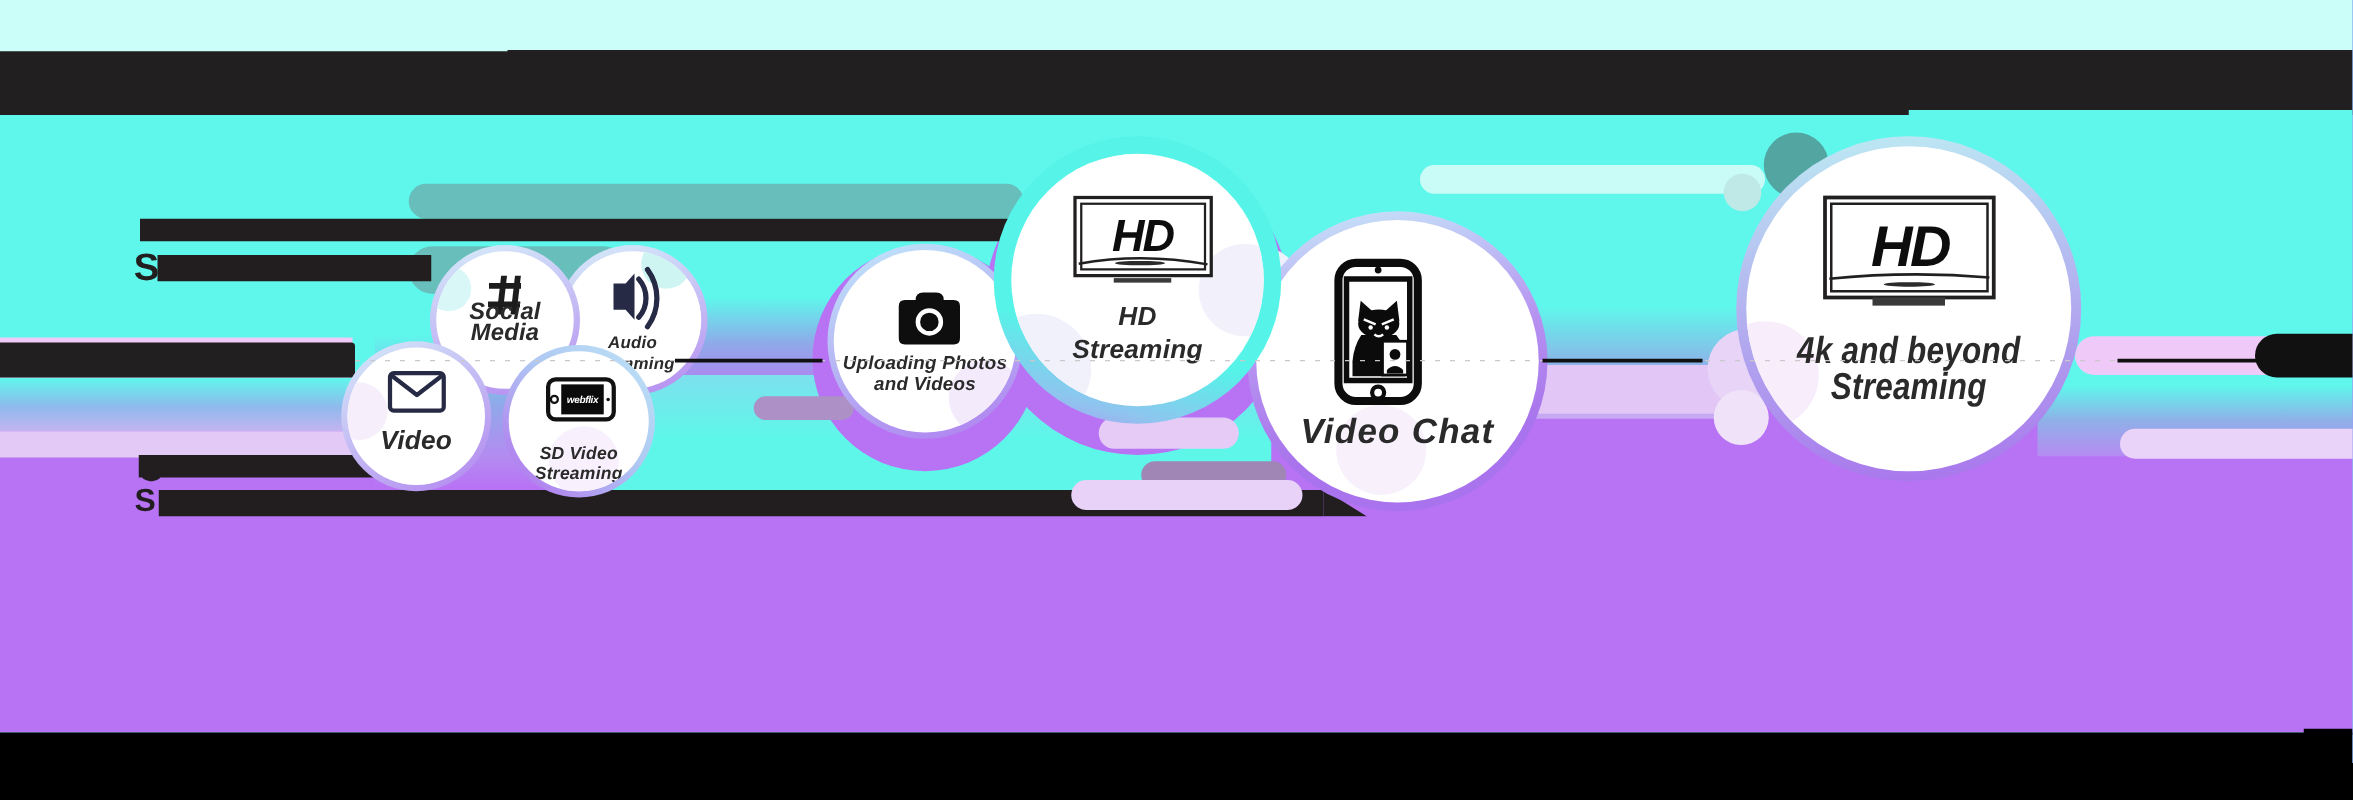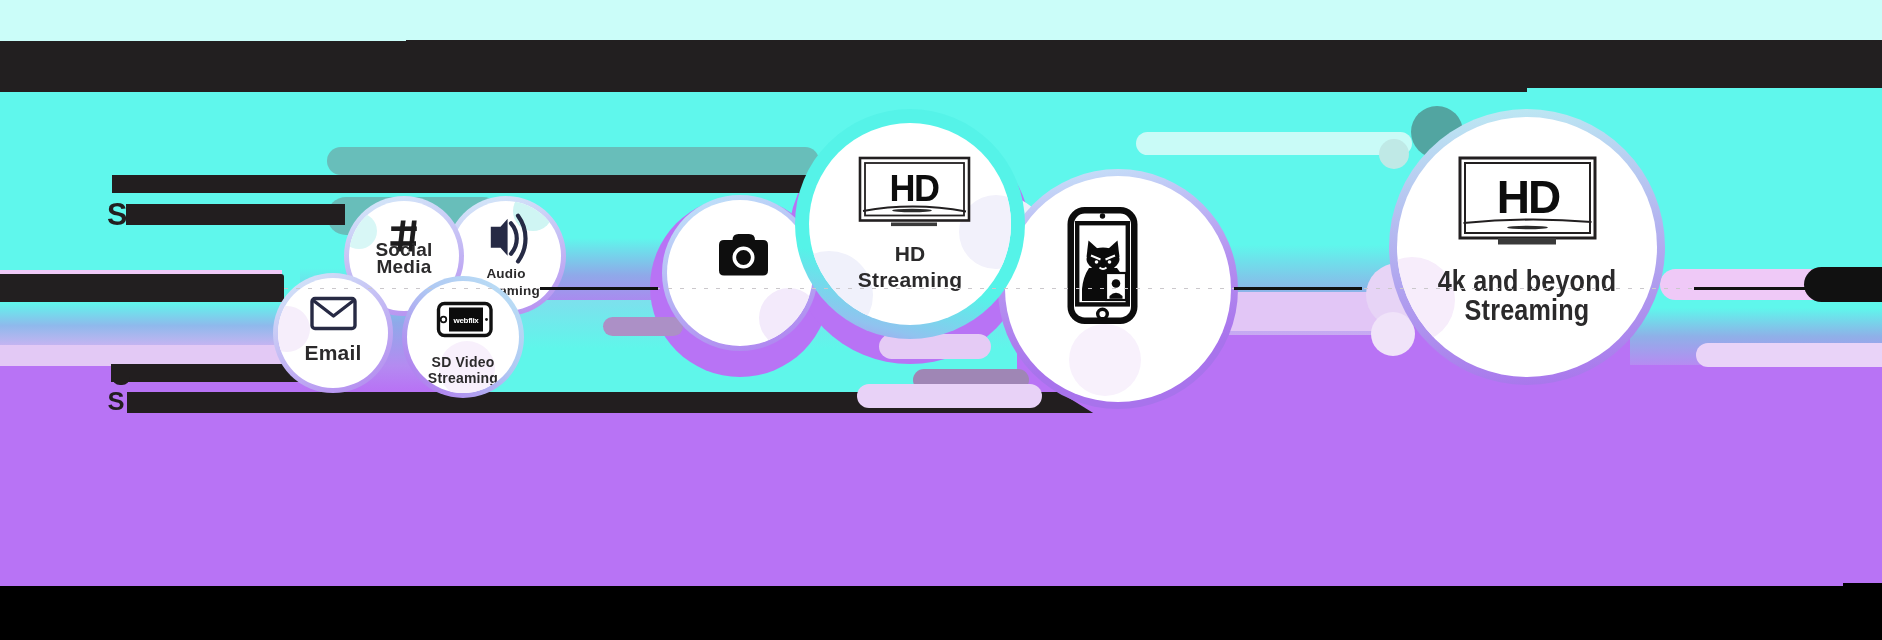--- a/index.html
+++ b/index.html
@@ -1,21 +1,21 @@
 <!DOCTYPE html>
 <html><head>
 <meta charset="utf-8">
 <style>
   html,body{margin:0;padding:0;}
   body{width:1882px;height:640px;overflow:hidden;position:relative;
        font-family:"Liberation Sans", sans-serif;background:#5FF7EC;}
   .abs{position:absolute;}
   .pill{position:absolute;}
   .circ{position:absolute;border-radius:50%;}
-  .circ .inner{position:absolute;border-radius:50%;background:#fff;overflow:hidden;}
+  .circ .inner{position:absolute;border-radius:50%;background:#fff;overflow:hidden;font-style:italic;}
   .lbl{position:absolute;left:0;right:0;text-align:center;color:#2b2a2b;
        font-weight:bold;letter-spacing:.2px;}
   .bub{position:absolute;border-radius:50%;}
 </style>
 </head>
 <body>
 
 <div class="abs" style="left:0;top:0;width:1882px;height:40px;background:#CBFDF9;"></div>
 <div class="abs" style="left:0;top:40px;width:1882px;height:52px;background:#221F20;"></div>
 <div class="abs" style="left:0;top:40px;width:406px;height:1px;background:#CBFDF9;"></div>
@@ -113,37 +113,38 @@
   </div>
 </div>
 
 <div class="circ" style="left:273px;top:273px;width:120px;height:120px;background:linear-gradient(150deg,#D5EDF9 0%,#B184EF 100%);z-index:6;">
   <div class="inner" style="left:5px;top:5px;width:110px;height:110px;">
     <div class="bub" style="left:-14px;top:28px;width:46px;height:46px;background:#F6EEFB;"></div>
     <svg width="110" height="110" style="position:absolute;left:0;top:0;">
       <rect x="34" y="20.5" width="43" height="30" rx="3" fill="none" stroke="#272A44" stroke-width="3.4"></rect>
       <path d="M36 23 L55.5 38 L75 23" fill="none" stroke="#272A44" stroke-width="3.4" stroke-linecap="round" stroke-linejoin="round"></path>
     </svg>
-    <div class="lbl" style="top:63px;font-size:21px;">Email</div>
+    <div class="lbl" style="top:63px;font-size:21px;">Video</div>
   </div>
 </div>
 
 <div class="abs" style="left:111px;top:364px;width:189px;height:18.3px;background:#221E1F;z-index:5;"></div>
 <div class="abs" style="left:112px;top:364px;width:18px;height:21.4px;background:#221E1F;border-radius:0 0 8px 8px;z-index:5;"></div>
 <div class="abs" style="left:107.5px;top:392.2px;height:19px;z-index:5;font-weight:bold;font-size:25.5px;line-height:18.6px;color:#221E1F;">S</div>
 <div class="abs" style="left:127px;top:391.7px;width:932px;height:21.7px;background:#221E1F;z-index:5;"></div>
 <div class="abs" style="left:1059px;top:391.7px;width:35px;height:21.7px;background:#221E1F;clip-path:polygon(0 0,100% 100%,0 100%);z-index:5;"></div>
 
 <div class="circ" style="left:662px;top:195px;width:156px;height:156px;background:linear-gradient(160deg,#BFE9FA 0%,#AE7DEF 100%);z-index:6;">
   <div class="inner" style="left:5px;top:5px;width:146px;height:146px;">
     <div class="bub" style="left:92px;top:88px;width:60px;height:60px;background:#F3EAFB;"></div>
     <svg width="146" height="146" style="position:absolute;left:0;top:0;">
       <path d="M65.5 40 q0 -6 6 -6 h10.5 q6 0 6 6 h8 q5 0 5 5 v25.5 q0 5 -5 5 h-39 q-5 0 -5 -5 v-25.5 q0 -5 5 -5 z" fill="#0e0e0e"></path>
       <circle cx="76.5" cy="57.5" r="9.2" fill="none" stroke="#fff" stroke-width="3.6"></circle>
     </svg>
+    <div class="lbl" style="top:83px;font-size:15px;line-height:16.5px;">Uploading Photos<br>and Videos</div>
   </div>
 </div>
 
 <div class="circ" style="left:998px;top:169px;width:240px;height:240px;background:linear-gradient(170deg,#C7E9F9 0%,#B591F0 45%,#A873EC 75%);z-index:6;">
   <div class="inner" style="left:7px;top:7px;width:226px;height:226px;">
     <div class="bub" style="left:64px;top:148px;width:72px;height:72px;background:#F8F1FC;"></div>
     <svg width="226" height="226" style="position:absolute;left:0;top:0;">
       <rect x="65.75" y="34.25" width="63.5" height="110.5" rx="14" fill="none" stroke="#0c0c0c" stroke-width="6.5"></rect>
       <circle cx="97.5" cy="40" r="2.7" fill="#0c0c0c"></circle>
       <rect x="72.2" y="47.2" width="50.6" height="81.2" fill="none" stroke="#0c0c0c" stroke-width="4.4"></rect>
@@ -159,20 +160,21 @@
         <path d="M86 79.5 l9.5 4"></path>
           <path d="M110 79.5 l-9.5 4"></path>
         <circle cx="91.5" cy="86" r="1.8" fill="#fff" stroke="none"></circle>
         <circle cx="104.5" cy="86" r="1.8" fill="#fff" stroke="none"></circle>
         <path d="M94.5 91.5 q3.5 3 7 0"></path>
       </g>
       <rect x="101" y="97" width="20" height="27" fill="#fff" stroke="#0b0b0b" stroke-width="2.2"></rect>
       <circle cx="111" cy="107.5" r="4.3" fill="#0b0b0b"></circle>
       <path d="M104.5 120 q6.5 -6.5 13 0 l0 2.7 l-13 0 z" fill="#0b0b0b"></path>
     </svg>
+    <div class="lbl" style="top:153px;font-size:28px;letter-spacing:1px;">Video Chat</div>
   </div>
 </div>
 
 <div class="circ" style="left:795px;top:109px;width:230px;height:230px;background:linear-gradient(195deg,#55F3E8 0%,#55F3E8 68%,#90C3EF 88%,#B78CF0 100%);z-index:7;">
   <div class="inner" style="left:14px;top:14px;width:202px;height:202px;">
     <div class="bub" style="left:150px;top:72px;width:74px;height:74px;background:#F2F1FB;"></div>
     <div class="bub" style="left:-24px;top:128px;width:88px;height:88px;background:#F0F1FB;"></div>
     <svg width="202" height="202" style="position:absolute;left:0;top:0;">
       <rect x="51" y="35" width="109" height="62.5" fill="#fff" stroke="#221F20" stroke-width="2.6"></rect>
       <rect x="56" y="40" width="99" height="52.5" fill="none" stroke="#221F20" stroke-width="1.8"></rect>

